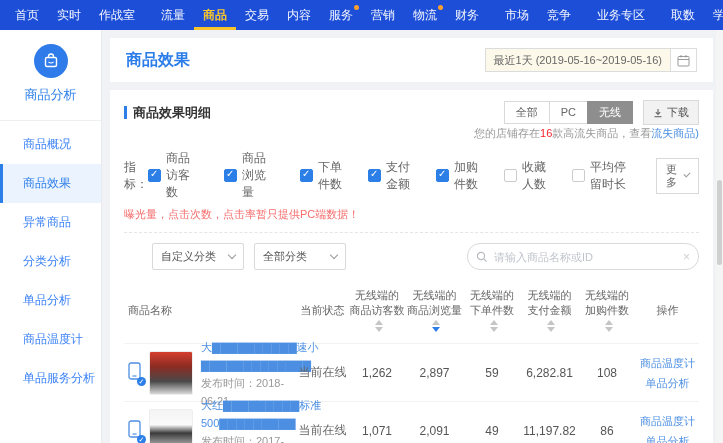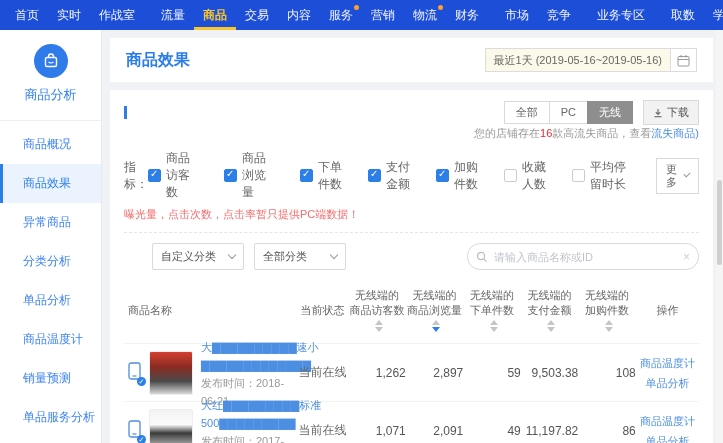--- a/index.html
+++ b/index.html
@@ -88,21 +88,21 @@
   .c-m { width:10%; }
   .c-op { width:11%; }
   .th .two { display:inline-block; vertical-align:middle; }
   .sort { display:inline-flex; flex-direction:column; margin-left:3px; vertical-align:middle; }
   .tri-up { width:0; height:0; border-left:4px solid transparent; border-right:4px solid transparent;
     border-bottom:5px solid #C5C5C5; margin-bottom:2px; }
   .tri-down { width:0; height:0; border-left:4px solid transparent; border-right:4px solid transparent;
     border-top:5px solid #C5C5C5; }
   .tri-down.on { border-top-color:#2D7FE8; }
   .drow { border-top:1px solid #F2F2F2; height:58px; }
-  .cell-num { font-size:12px; color:#555; text-align:right; }
+  .cell-num { font-size:12px; color:#555; text-align:center; }
   .status { font-size:12px; color:#666; text-align:center; }
   .name-cell { display:flex; align-items:center; }
   .dev-ic { position:relative; width:15px; flex-shrink:0; margin-right:6px; }
   .badge { position:absolute; right:-3px; bottom:-2px; width:9px; height:9px; border-radius:50%;
     background:#2D7FE8; color:#fff; font-size:7px; line-height:9px; text-align:center; }
   .pimg { width:44px; height:44px; border:1px solid #EEE; border-radius:2px; flex-shrink:0; margin-right:8px; }
   .pimg.p1 { background:linear-gradient(180deg,#D43F2F 0%,#8C2B22 35%,#4A4A4A 70%,#D8D8D8 100%); }
   .pimg.p2 { background:linear-gradient(180deg,#F4F4F4 0%,#FAFAFA 35%,#3A3A3A 55%,#E8E8E8 100%); }
   .ninfo { min-width:0; }
   .nline { font-size:11px; color:#4C8FE2; line-height:14px; white-space:nowrap; overflow:hidden;
@@ -163,21 +163,20 @@
         </div>
         <div class="side-title">商品分析</div>
       </div>
       <div class="side-divider"></div>
       <div class="side-item">商品概况</div>
       <div class="side-item active">商品效果</div>
       <div class="side-item">异常商品</div>
       <div class="side-item">分类分析</div>
       <div class="side-item">单品分析</div>
       <div class="side-item">商品温度计</div>
-      <div class="side-item">销量预测</div>
       <div class="side-item">单品服务分析</div>
     </aside>
 
     <main class="content">
 
       <section class="header-card">
         <div class="page-title">商品效果</div>
         <div class="date-widget">
           <div class="date-btn">最近1天 (2019-05-16~2019-05-16)</div>
           <div class="date-icon-btn">
@@ -189,20 +188,21 @@
             </svg>
           </div>
         </div>
       </section>
 
       <section class="main-card">
 
         <div class="section-row">
           <div class="sec-title">
             <span class="sec-bar"></span>
+            <span>商品效果明细</span>
           </div>
           <div class="right-controls">
             <div class="btn-group">
               <div class="gbtn">全部</div>
               <div class="gbtn">PC</div>
               <div class="gbtn active">无线</div>
             </div>
             <div class="dl-btn">
               <svg width="10" height="10" viewBox="0 0 10 10">
                 <path d="M5 1 V6 M2.8 4.2 L5 6.4 L7.2 4.2" fill="none" stroke="#666" stroke-width="1.1"></path>
@@ -345,21 +345,21 @@
               <span class="ninfo">
                 <span class="nline">大▇▇▇▇▇▇▇▇▇▇速小</span>
                 <span class="nline">▇▇▇▇▇▇▇▇▇▇▇▇▇</span>
                 <span class="pub">发布时间：2018-06-21</span>
               </span>
             </div>
             <div class="c-status status">当前在线</div>
             <div class="c-m cell-num">1,262</div>
             <div class="c-m cell-num">2,897</div>
             <div class="c-m cell-num">59</div>
-            <div class="c-m cell-num">9,503.38</div>
+            <div class="c-m cell-num">6,282.81</div>
             <div class="c-m cell-num">108</div>
             <div class="c-op ops">
               <span class="op-link">商品温度计</span>
               <span class="op-link">单品分析</span>
             </div>
           </div>
 
           <div class="trow drow">
             <div class="c-name name-cell">
               <span class="dev-ic">

